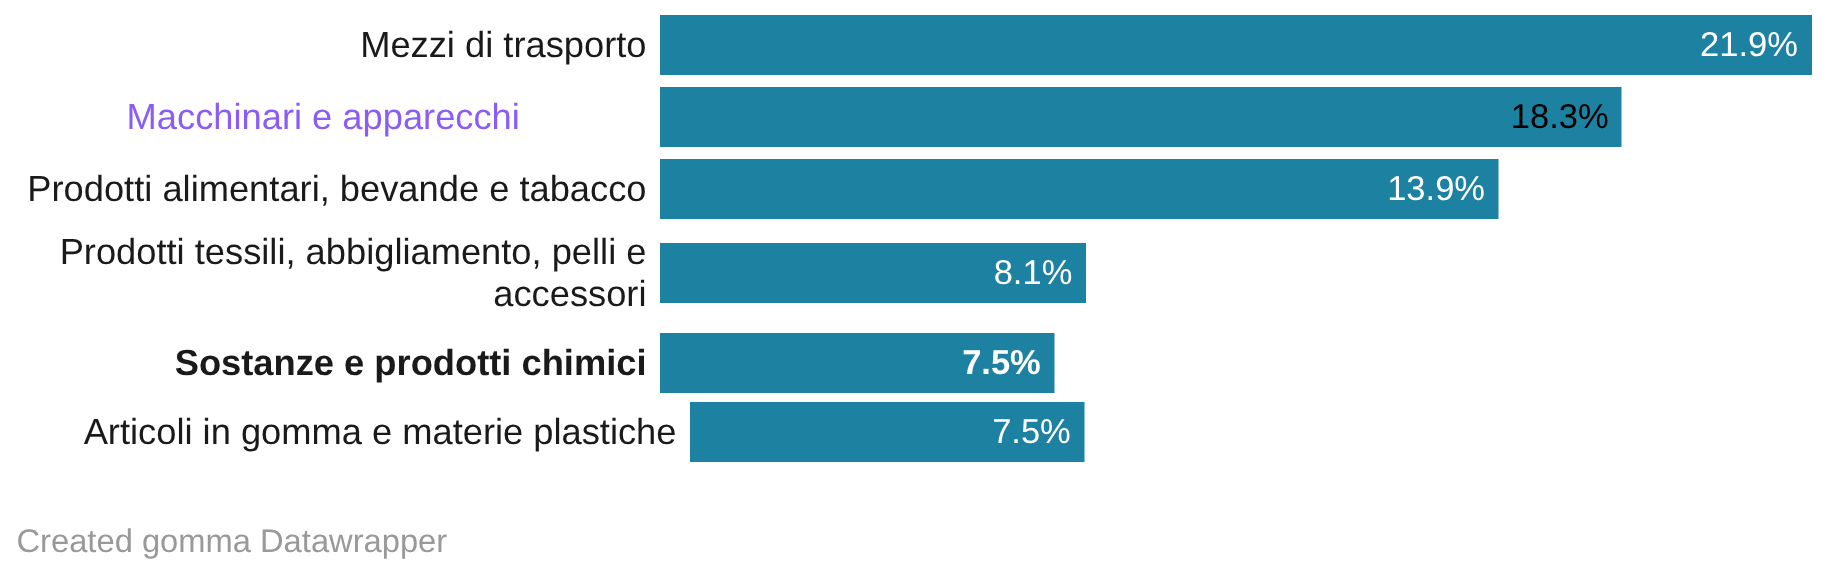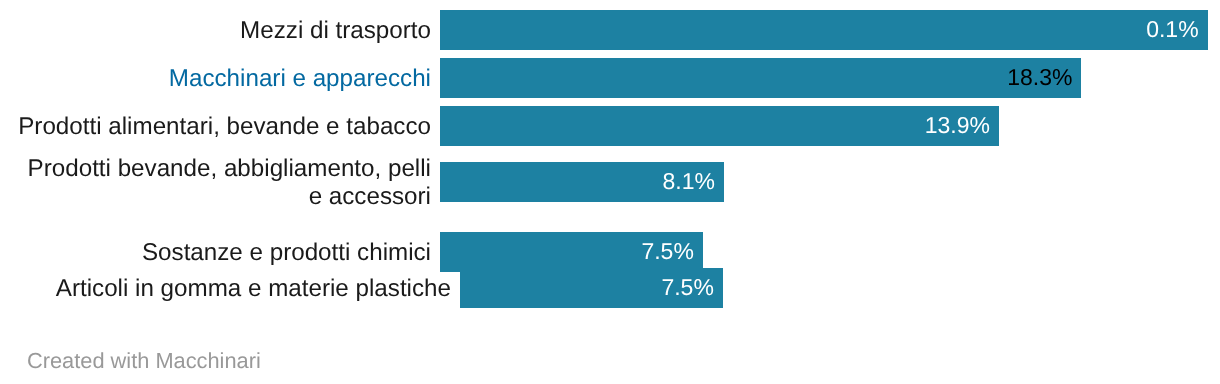--- a/index.html
+++ b/index.html
@@ -16,21 +16,20 @@
     -webkit-font-smoothing: antialiased;
     text-rendering: geometricPrecision;
   }
   * {
     -webkit-font-smoothing: antialiased;
     box-sizing: border-box;
   }
   
   .row-label, .bar-value, .footer {
     transform: translateZ(0);
-    padding-left: 16px;
   }
   .chart {
     position: relative;
     width: 1220px;
     height: 384px;
     background: #ffffff;
     overflow: hidden;
   }
   .plot {
     position: absolute;
@@ -86,54 +85,54 @@
 </head>
 <body>
 
 <div class="chart" style="background: rgb(255, 255, 255);">
 
   <div class="plot">
 
   <div class="row" style="top: 10px; height: 40px;">
     <div class="row-label" style="width: 431px; color: rgb(26, 26, 26);">Mezzi di trasporto</div>
     <div class="bar" style="left: 440px; width: 767.595px; height: 40px; background: rgb(29, 129, 162);">
-      <div class="bar-value" style="color: rgb(255, 255, 255);">0.1%</div>
+      <div class="bar-value" style="color: rgb(255, 255, 255);">21.9%</div>
     </div>
   </div>
 
   <div class="row" style="top: 58px; height: 40px;">
-    <div class="row-label" style="width: 431px; color: #0369a1;">Macchinari e apparecchi</div>
+    <div class="row-label" style="width: 431px; color: #8b5cf6; text-align: center;">Macchinari e apparecchi</div>
     <div class="bar" style="left: 440px; width: 641.415px; height: 40px; background: rgb(29, 129, 162);">
       <div class="bar-value" style="color: #000000;">18.3%</div>
     </div>
   </div>
 
   <div class="row" style="top: 106px; height: 40px;">
     <div class="row-label" style="width: 431px; color: rgb(26, 26, 26);">Prodotti alimentari, bevande e tabacco</div>
     <div class="bar" style="left: 440px; width: 559px; height: 40px; background: rgb(29, 129, 162);">
       <div class="bar-value" style="color: rgb(255, 255, 255);">13.9%</div>
     </div>
   </div>
 
   <div class="row" style="top: 162px; height: 40px;">
-    <div class="row-label two-line" style="width: 431px; color: rgb(26, 26, 26);">Prodotti bevande, abbigliamento, pelli e accessori</div>
+    <div class="row-label two-line" style="width: 431px; color: rgb(26, 26, 26);">Prodotti tessili, abbigliamento, pelli e accessori</div>
     <div class="bar" style="left: 440px; width: 283.905px; height: 40px; background: rgb(29, 129, 162);">
       <div class="bar-value" style="color: #ffffff;">8.1%</div>
     </div>
   </div>
 
-  <div class="row" style="top: 232px; height: 40px;">
+  <div class="row" style="top: 222px; height: 40px; font-weight: bold;">
     <div class="row-label" style="width: 431px; color: rgb(26, 26, 26);">Sostanze e prodotti chimici</div>
     <div class="bar" style="left: 440px; width: 262.875px; height: 40px; background: rgb(29, 129, 162);">
       <div class="bar-value" style="color: rgb(255, 255, 255);">7.5%</div>
     </div>
   </div>
 
   <div class="row" style="top: 268px; height: 40px; margin-left: 20px;">
     <div class="row-label" style="width: 431px; color: rgb(26, 26, 26);">Articoli in gomma e materie plastiche</div>
     <div class="bar" style="left: 440px; width: 262.875px; height: 40px; background: rgb(29, 129, 162);">
       <div class="bar-value" style="color: rgb(255, 255, 255);">7.5%</div>
     </div>
   </div>
 </div>
 
-  <div class="footer" style="color: rgb(153, 153, 153);">Created with Macchinari</div>
+  <div class="footer" style="color: rgb(153, 153, 153);">Created gomma Datawrapper</div>
 </div>
 
 </body></html>

